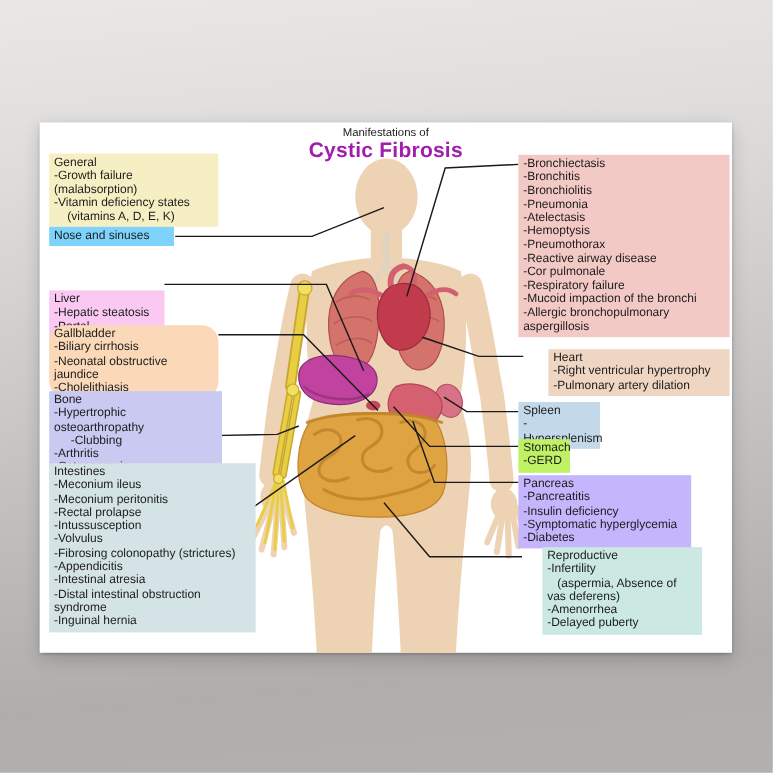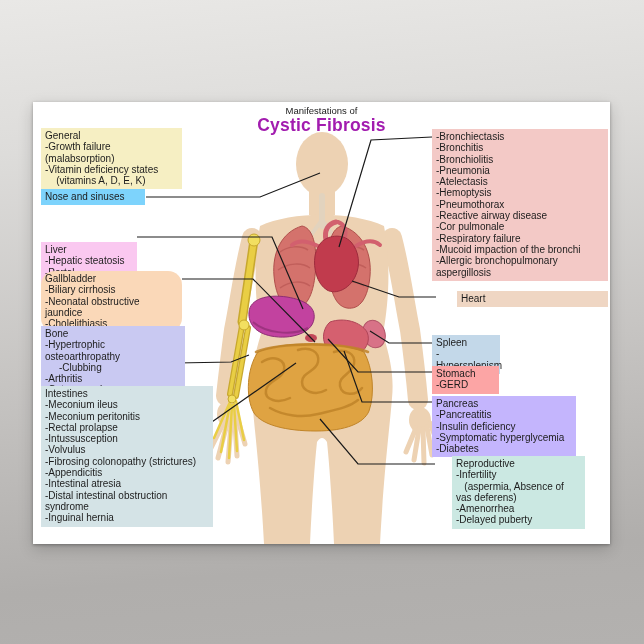--- a/index.html
+++ b/index.html
@@ -201,26 +201,28 @@
 -Hemoptysis
 -Pneumothorax
 -Reactive airway disease
 -Cor pulmonale
 -Respiratory failure
 -Mucoid impaction of the bronchi
 -Allergic bronchopulmonary aspergillosis</div>
 </div>
 <div class="lbox" style="left: 432px; top: 291px; width: 151px; background: rgb(239, 214, 195); margin-left: 25px;">
   <div class="bhead"> Heart</div>
+  <div class="bitems">-Right ventricular hypertrophy
+-Pulmonary artery dilation</div>
 </div>
 <div class="lbox" style="left: 432px; top: 335px; width: 68px; background: rgb(195, 216, 233);">
   <div class="bhead">Spleen</div>
   <div class="bitems">-Hypersplenism</div>
 </div>
-<div class="lbox" style="left: 432px; top: 366px; width: 67px; background: #fca5a5;">
+<div class="lbox" style="left: 432px; top: 366px; width: 43px; background: #bef264;">
   <div class="bhead">Stomach</div>
   <div class="bitems">-GERD</div>
 </div>
 <div class="lbox" style="left: 432px; top: 396px; width: 144px; background: #c4b5fd;">
   <div class="bhead">Pancreas</div>
   <div class="bitems">-Pancreatitis
 -Insulin deficiency
 -Symptomatic hyperglycemia
 -Diabetes</div>
 </div>

